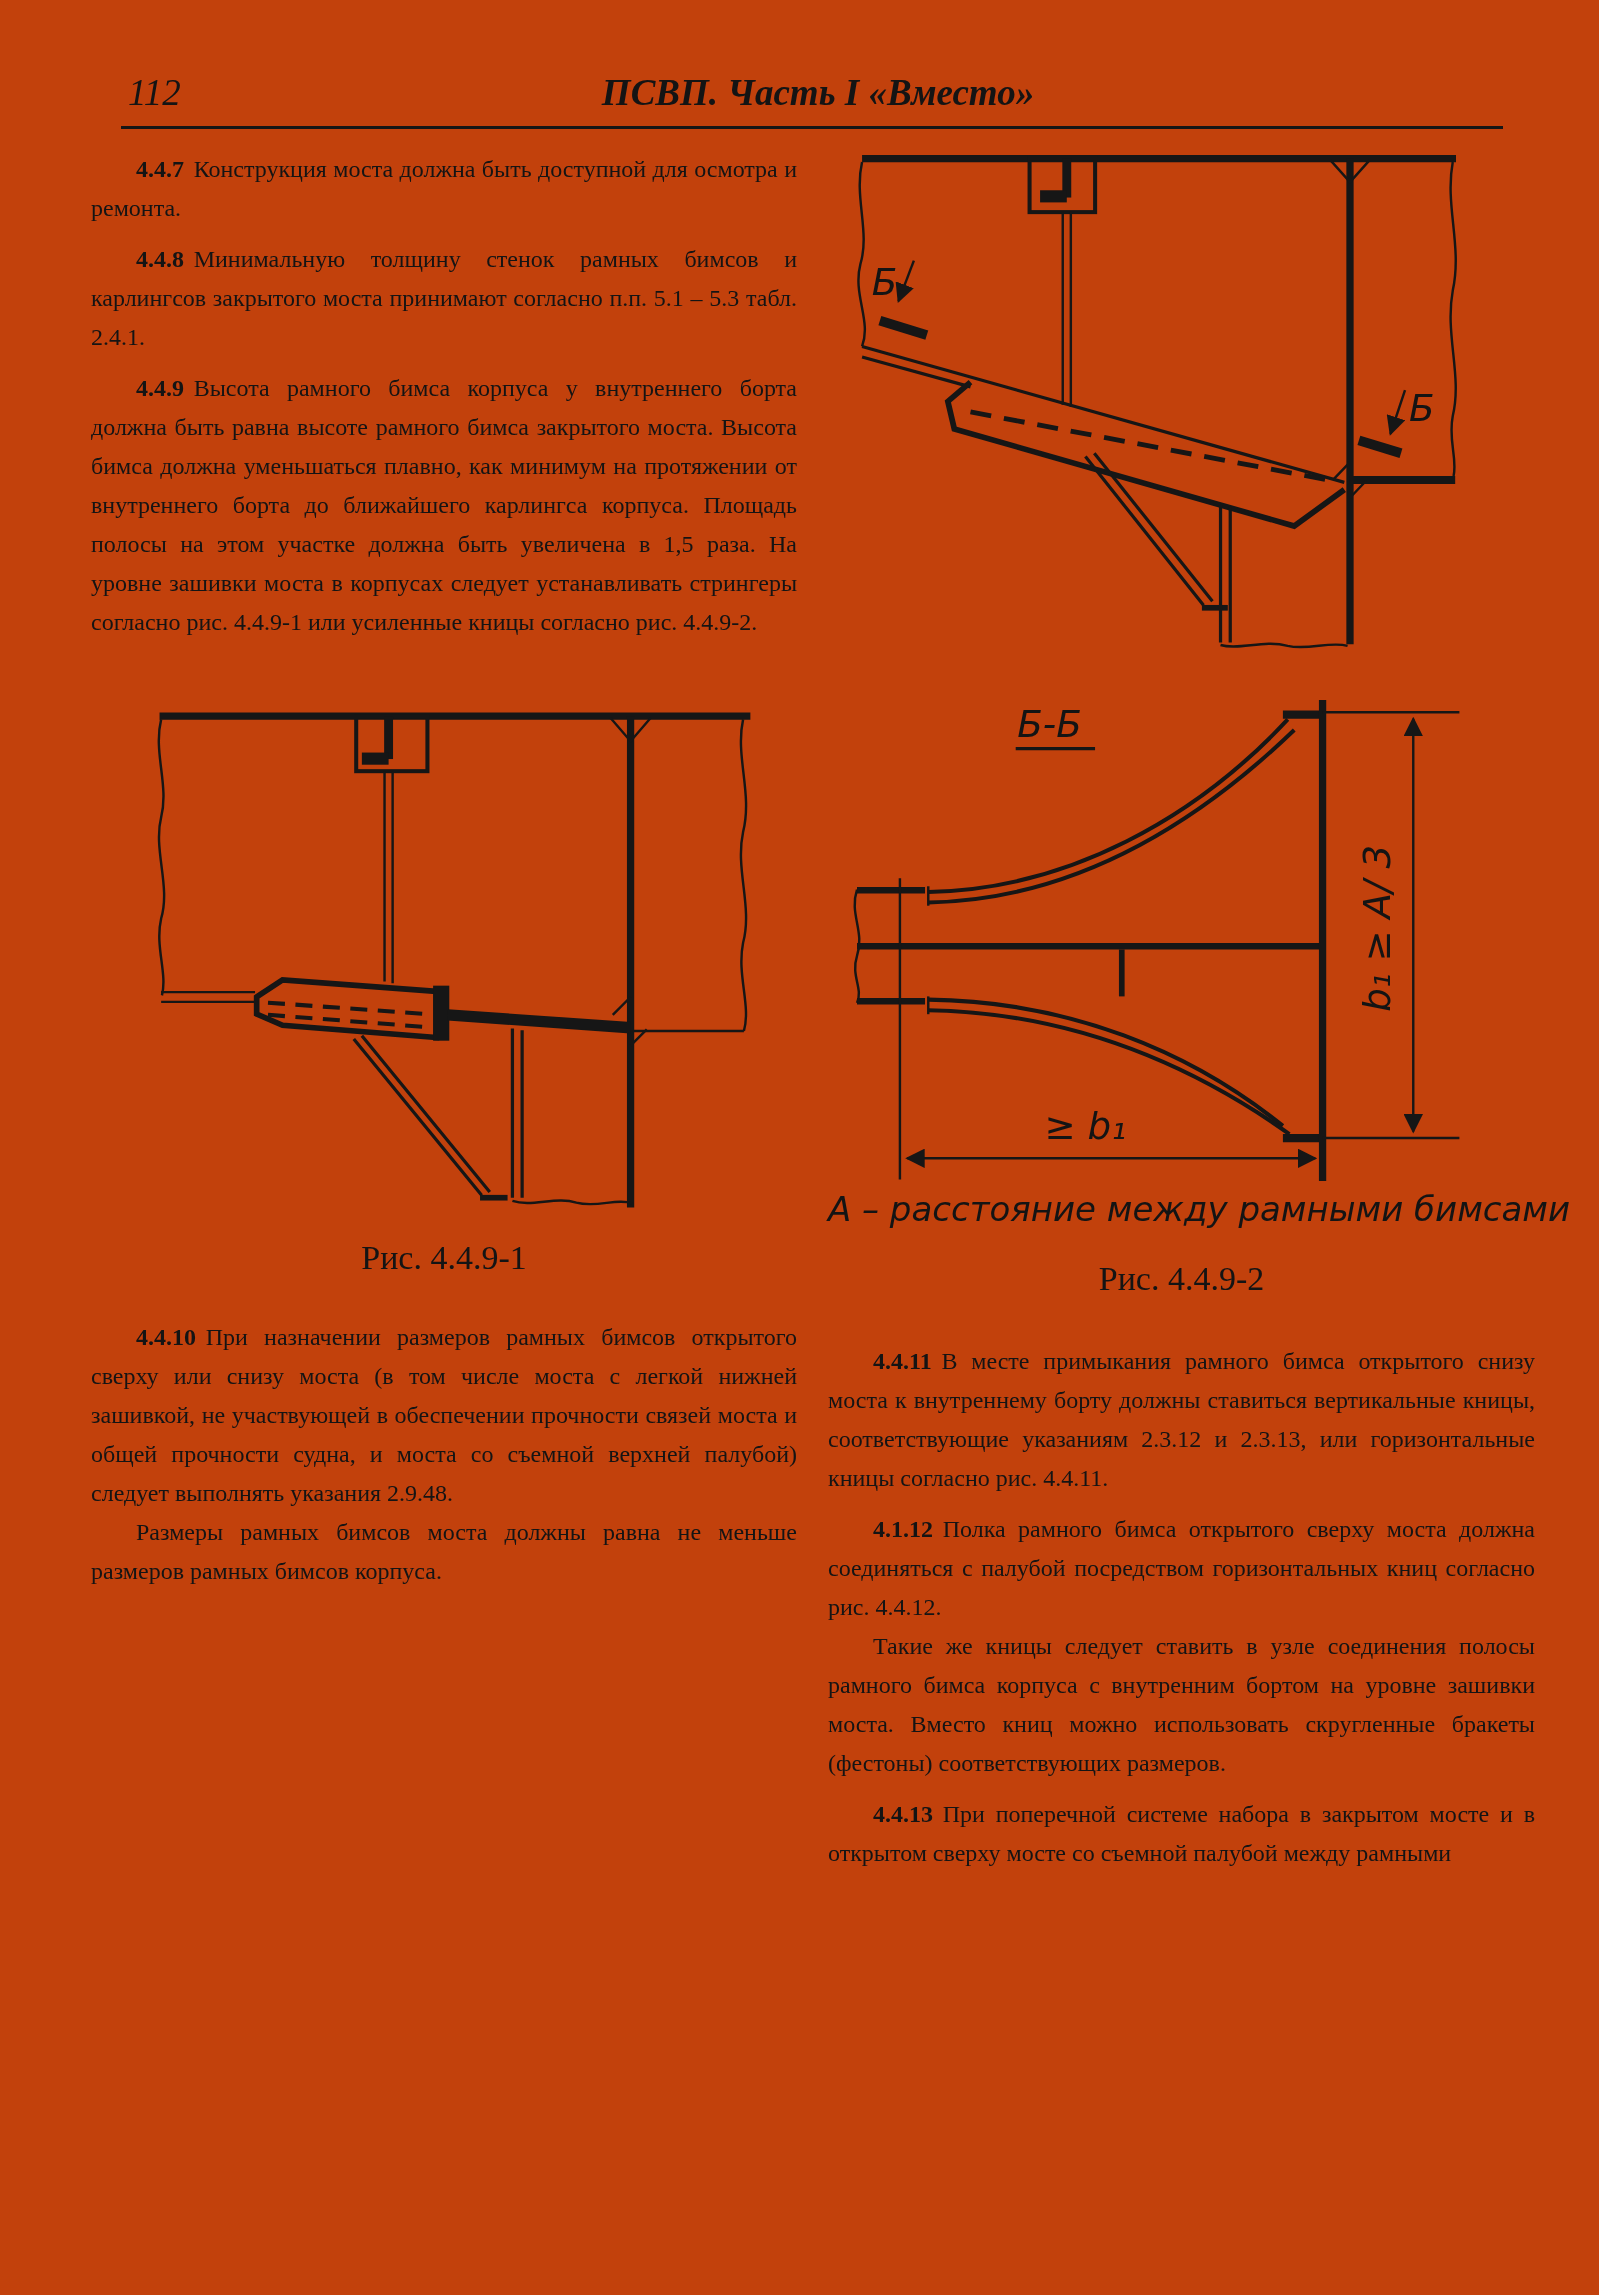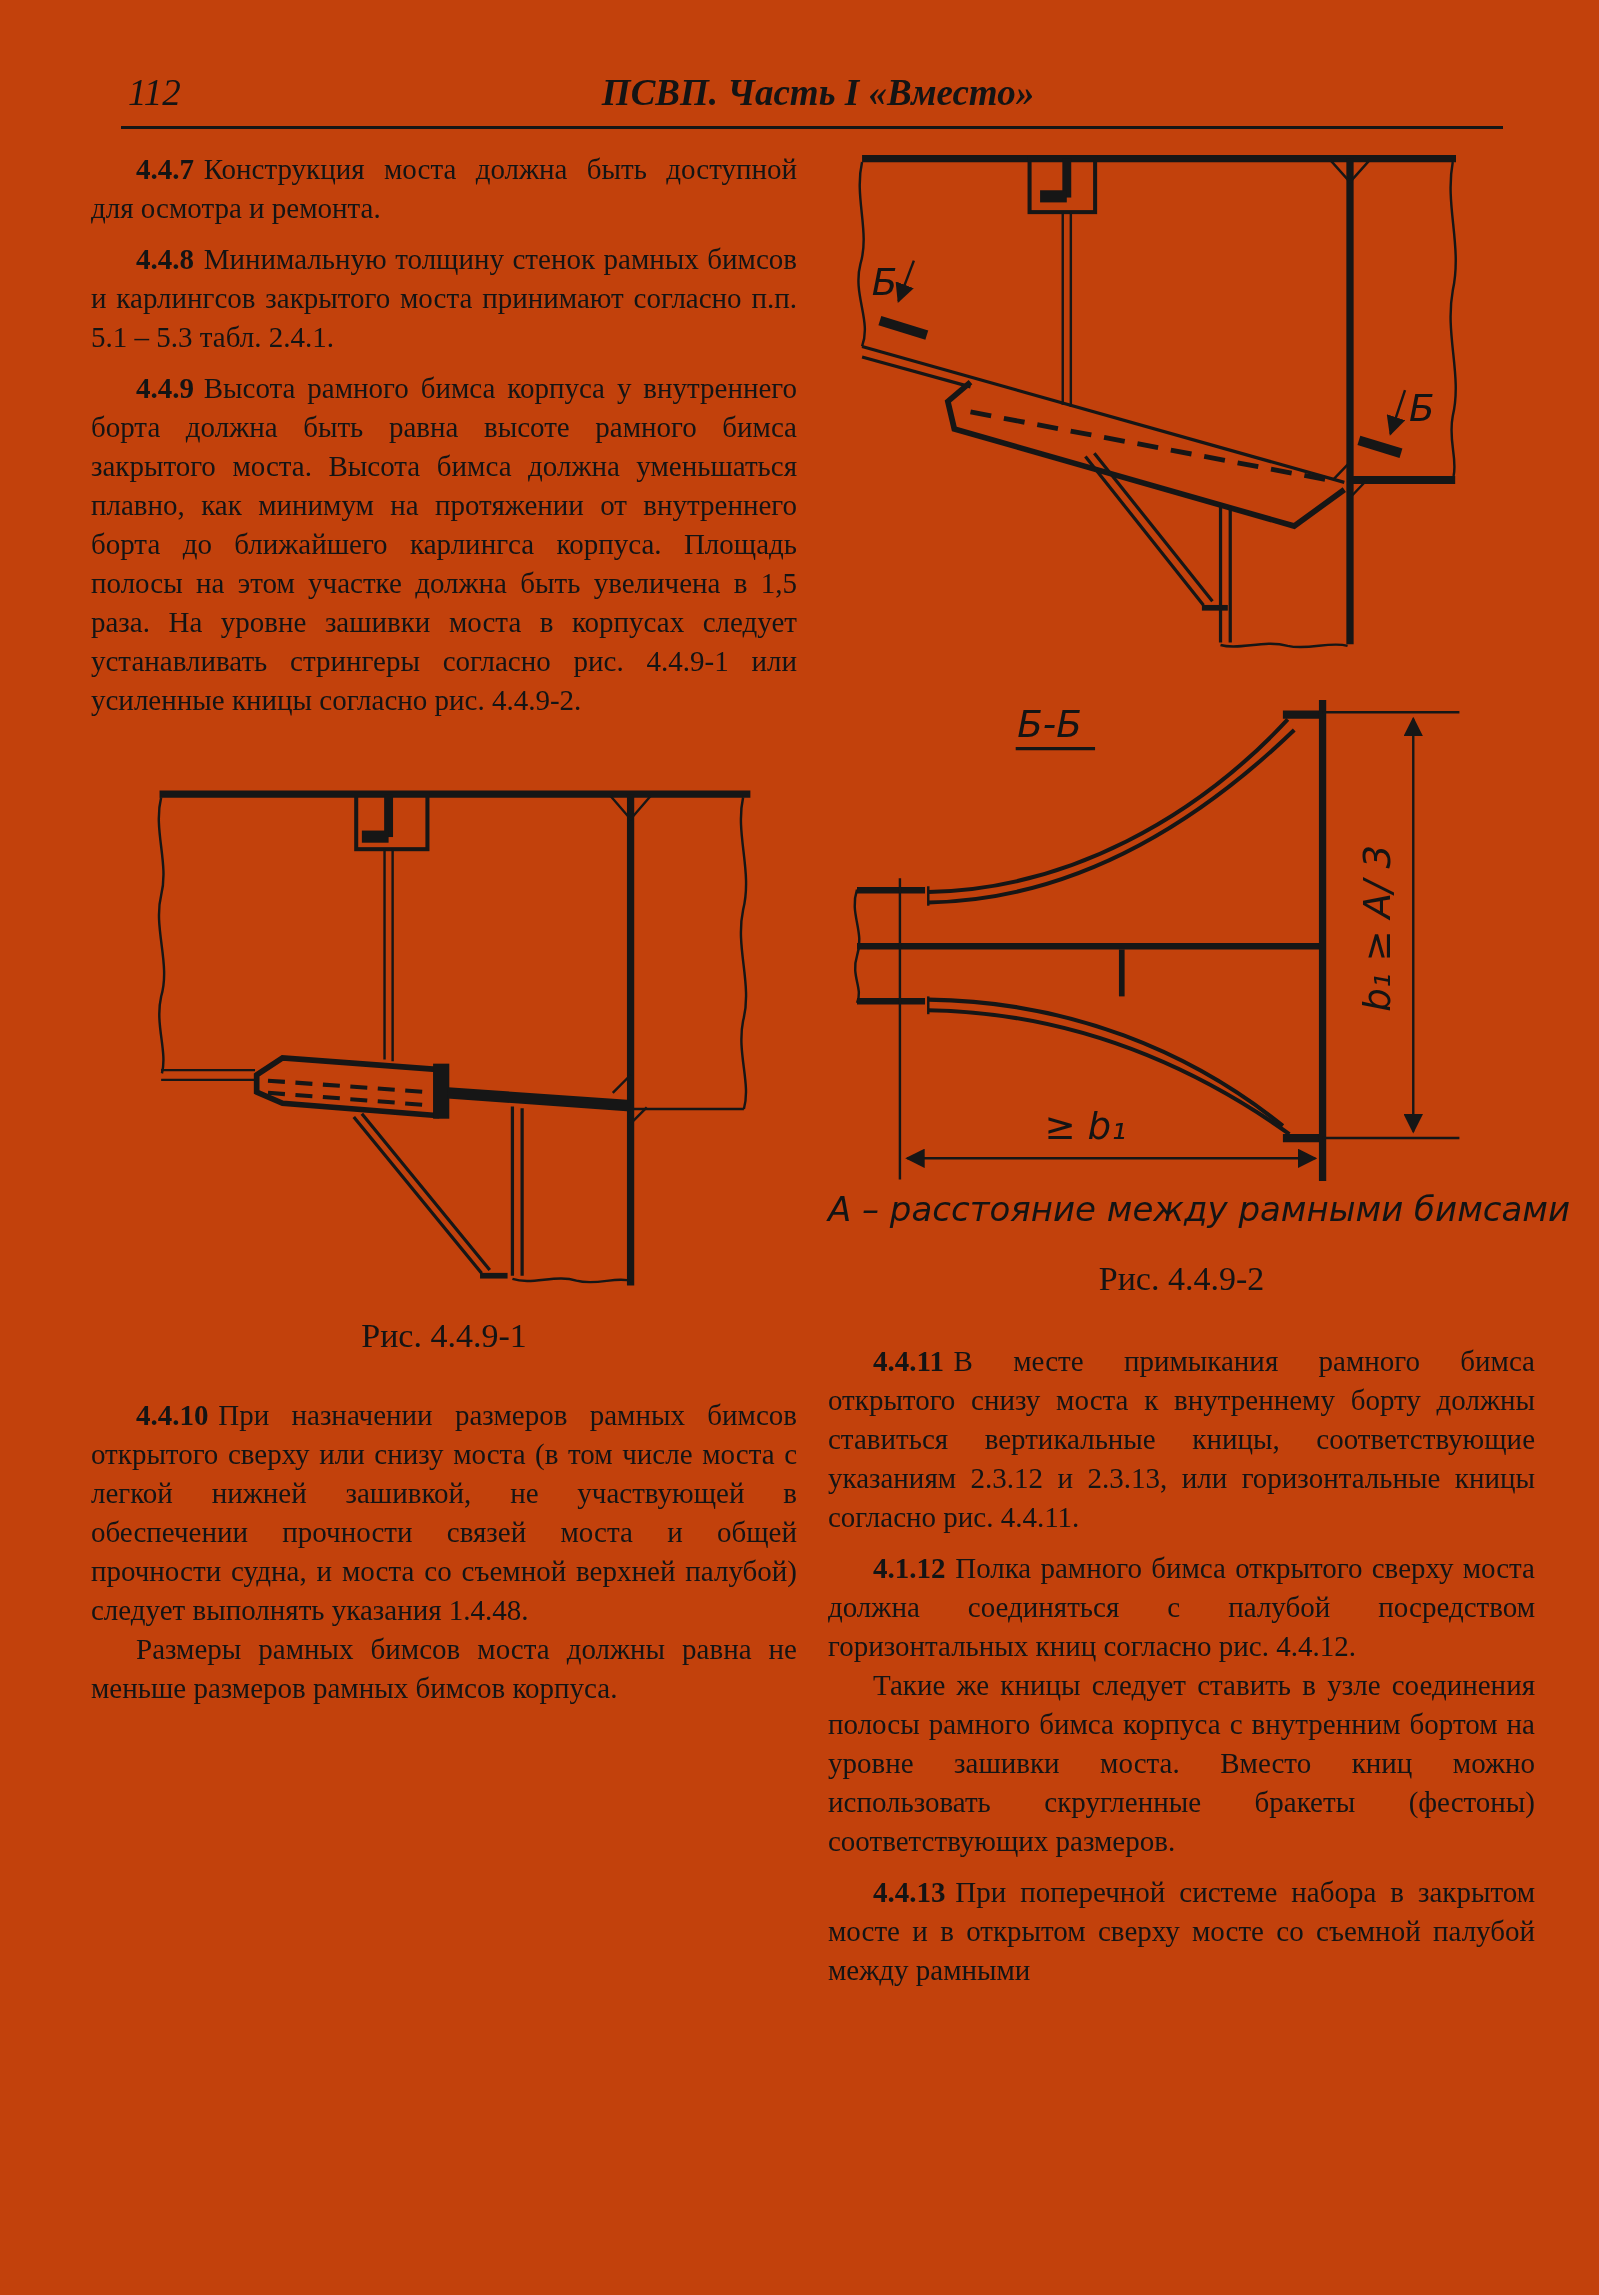--- a/index.html
+++ b/index.html
@@ -20,21 +20,21 @@
   .hrule {
     position:absolute; left:121px; top:126px; width:1382px; height:3.2px;
     background:#161616;
   }
   
   .col { position:absolute; top:138px; }
   #col-left  { left:91px;  width:706px; }
   #col-right { left:828px; width:707px; }
   .para {
     margin:0; text-align:justify; text-indent:45px;
-    font-size:29px; line-height:39px; hyphens:auto; -webkit-hyphens:auto;
+    font-size:24px; line-height:39px; hyphens:auto; -webkit-hyphens:auto;
   }
   .para.numbered { margin-top:12px; }
   .pnum { font-weight:700; margin-right:9.7px; }
   .pnum:empty { margin-right:0; }
   
   figure { margin:0; padding:0; }
   .figcap {
     font:34px/1.2 "Liberation Serif", serif; text-align:center; text-indent:0;
   }
   .note {
@@ -103,21 +103,21 @@
           <path class="ln" d="M596 1940 H630" stroke-width="7"></path>
 
           <path class="ln" d="M636 1731 V1940 M648 1733 V1940" stroke-width="4"></path>
           <path class="ln" d="M636 1944 C660 1952 690 1938 715 1946 C740 1953 765 1940 784 1947" stroke-width="3"></path>
         </g>
       </svg>
       <figcaption class="figcap" id="fig1-cap">Рис. 4.4.9-1</figcaption>
     </figure>
 
     <div id="left-paras-after">
-      <p class="para numbered"><b class="pnum">4.4.10</b><span>При назначении размеров рамных бимсов открытого сверху или снизу моста (в том числе моста с легкой нижней зашивкой, не участвующей в обеспечении прочности связей моста и общей прочности судна, и моста со съемной верхней палубой) следует выполнять указания 1.4.48.</span></p>
+      <p class="para numbered"><b class="pnum">4.4.10</b><span>При назначении размеров рамных бимсов открытого сверху или снизу моста (в том числе моста с легкой нижней зашивкой, не участвующей в обеспечении прочности связей моста и общей прочности судна, и моста со съемной верхней палубой) следует выполнять указания 2.9.48.</span></p>
       <p class="para"><b class="pnum"></b><span>Размеры рамных бимсов моста должны равна не меньше размеров рамных бимсов корпуса.</span></p>
     </div>
   </div>
 
   <div class="col" id="col-right">
 
     <svg id="figA-svg" width="713" height="530" viewBox="1020 180 880 655">
       <defs>
         <marker id="arrA" viewBox="0 0 10 10" refX="9" refY="5" markerWidth="8" markerHeight="8" orient="auto-start-reverse">
           <path d="M0 0 L10 5 L0 10 Z" fill="#161616"></path>

